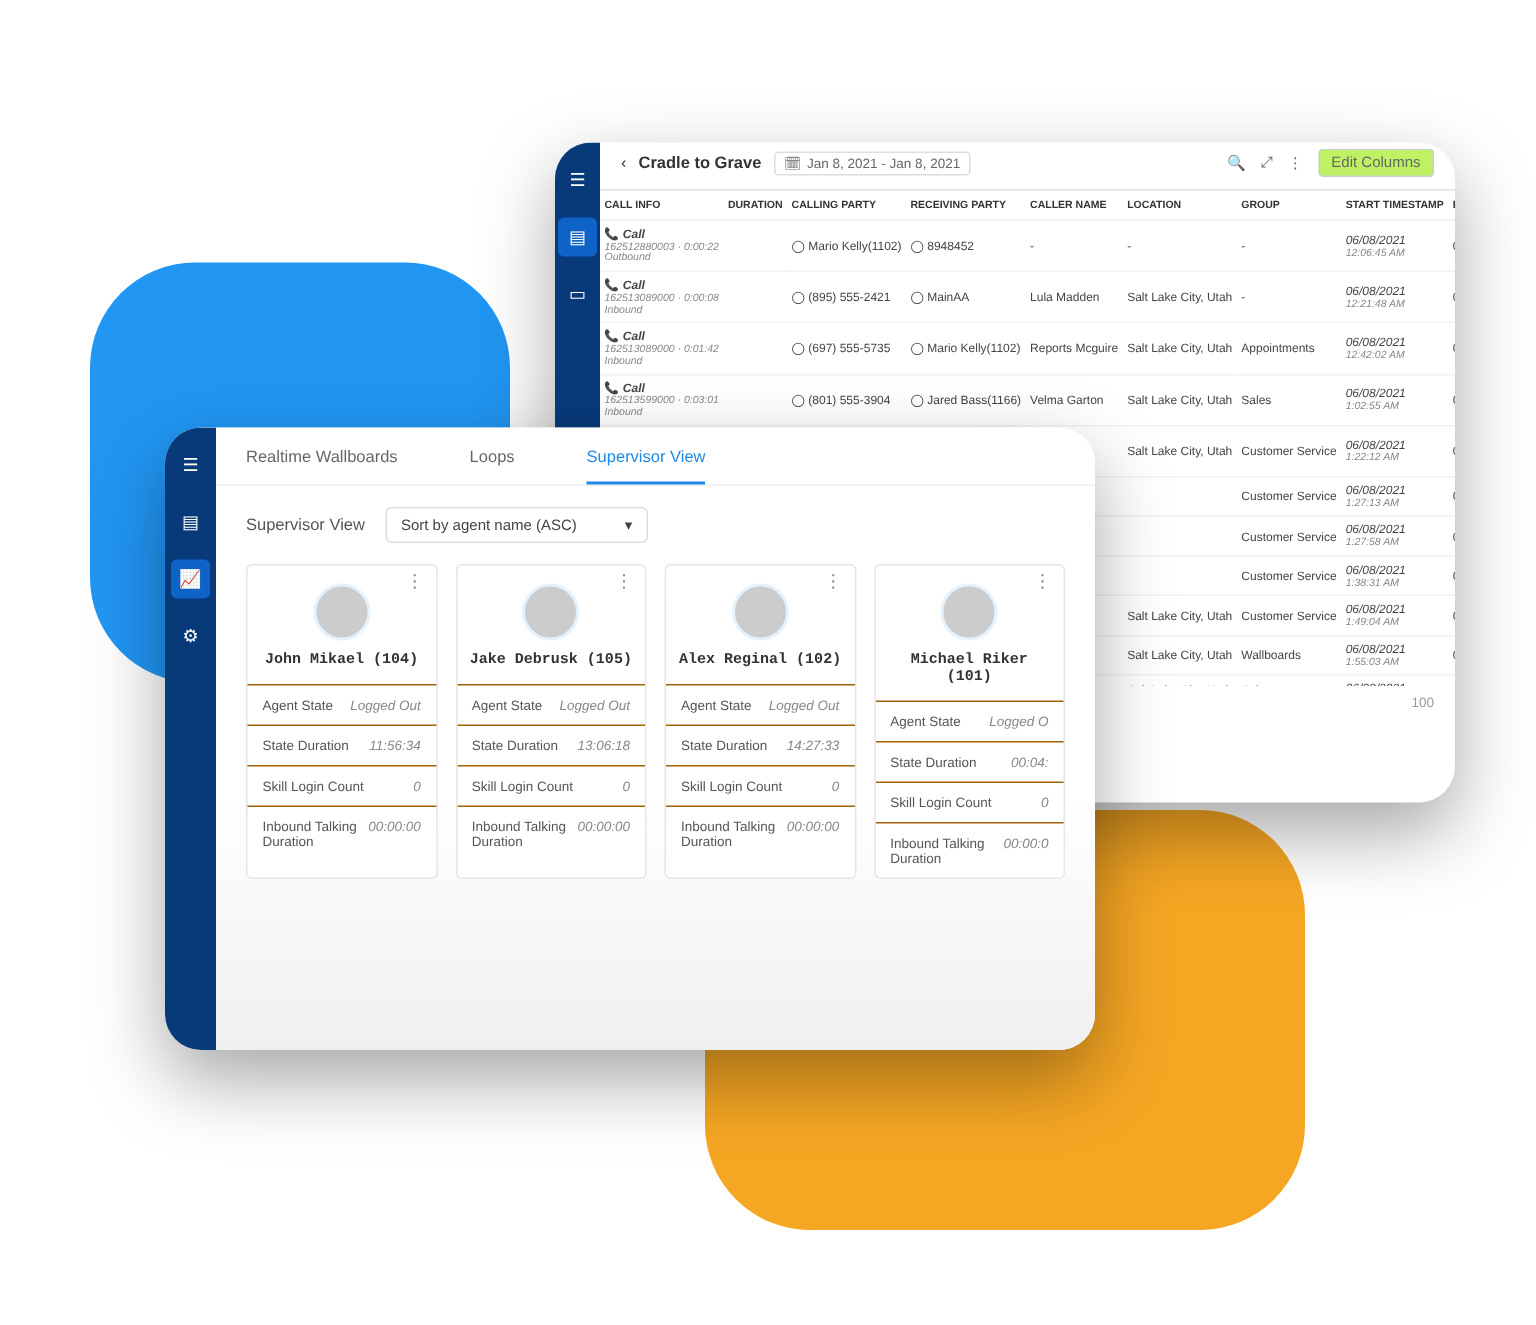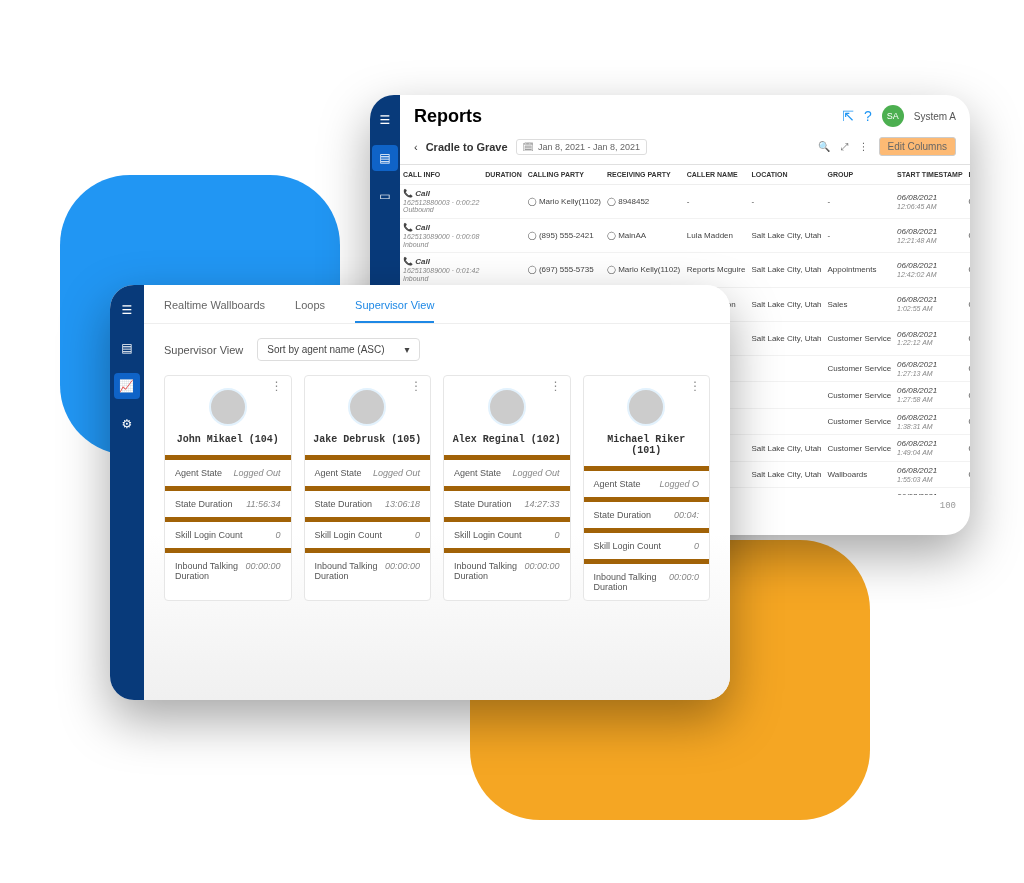--- a/index.html
+++ b/index.html
@@ -21,72 +21,63 @@
   #reports .sidebar{width:30px;}
   .rep-header{display:flex;align-items:center;justify-content:space-between;padding:10px 14px 6px 14px;}
   .rep-title{font-size:18px;font-weight:700;}
   .rep-hicons{display:flex;align-items:center;gap:10px;font-size:14px;color:#2196f3;}
   .avatar-badge{width:22px;height:22px;border-radius:50%;background:#4caf50;color:#fff;font-size:9px;display:flex;align-items:center;justify-content:center;}
 
   .rep-sub{display:flex;align-items:center;justify-content:space-between;padding:4px 14px 8px 14px;border-bottom:1px solid #e0e0e0;}
   .rep-crumb{display:flex;align-items:center;gap:8px;font-size:11px;color:#333;}
   .chip{border:1px solid #ddd;padding:2px 6px;border-radius:3px;font-size:9px;color:#666;display:flex;align-items:center;gap:4px;}
   .rep-tools{display:flex;align-items:center;gap:10px;font-size:10px;color:#666;}
-  .btn-ed{border:1px solid #ccc;padding:3px 8px;border-radius:3px;background:#fdba74;}
+  .btn-ed{border:1px solid #ccc;padding:3px 8px;border-radius:3px;background:#bef264;}
 
   .rtable{width:100%;border-collapse:collapse;font-size:8px;color:#444;}
   .rtable th{font-size:7px;font-weight:700;color:#333;text-transform:uppercase;padding:6px 3px;border-bottom:1px solid #eee;text-align:left;white-space:nowrap;}
   .rtable td{padding:4px 3px;border-bottom:1px solid #f2f2f2;white-space:nowrap;}
   .call-ico{color:#f5a623;}
   .rtable .twoline{line-height:1.1;font-style:italic;}
   .rtable .twoline span{display:block;color:#888;font-size:7px;}
   .pager{display:flex;justify-content:space-between;padding:6px 14px;font-size:9px;color:#2196f3;}
-  .pager .muted{color:#999;font-family:Liberation Mono, monospace;}
+  .pager .muted{color:#999;}
 
   
   #supervisor{left:110px;top:285px;width:620px;height:415px;}
   #supervisor .sidebar{width:34px;}
-  .sup-tabs{display:flex;gap:30px;padding:14px 20px 0 20px;font-size:11px;color:#666;border-bottom:1px solid #eee;}
+  .sup-tabs{display:flex;gap:48px;padding:14px 20px 0 20px;font-size:11px;color:#666;border-bottom:1px solid #eee;}
   .sup-tab{padding-bottom:10px;cursor:pointer;}
   .sup-tab.active{color:#1e88e5;border-bottom:2px solid #1e88e5;}
   .sup-filter{display:flex;align-items:center;gap:14px;padding:14px 20px;font-size:11px;color:#555;}
-  .select{border:1px solid #ddd;padding:5px 9px;border-radius:4px;font-size:10px;color:#444;display:flex;align-items:center;gap:20px;}
+  .select{border:1px solid #ddd;padding:5px 9px;border-radius:4px;font-size:10px;color:#444;display:flex;align-items:center;gap:32px;}
 
   .agent-row{display:flex;gap:12px;padding:0 20px;}
   .agent-card{flex:1;min-width:0;border:1px solid #e6e6e6;border-radius:4px;background:#fff;}
   .agent-top{position:relative;display:flex;flex-direction:column;align-items:center;padding:12px 6px 10px 6px;}
   .agent-top .dots{position:absolute;right:8px;top:8px;color:#888;font-size:12px;line-height:4px;}
   .agent-av{width:34px;height:34px;border-radius:50%;background:#ccc;border:2px solid #e3f2fd;}
   .agent-name{margin-top:8px;font-size:10px;font-weight:600;color:#333;text-align:center;font-family:Liberation Mono, monospace;}
-  .agent-stat{display:flex;justify-content:space-between;font-size:9px;color:#555;padding:8px 10px;border-top:5px solid #a16207;}
+  .agent-stat{display:flex;justify-content:space-between;font-size:9px;color:#555;padding:8px 10px;border-top:1px solid #a16207;}
   .agent-stat .v{color:#888;font-style:italic;}
 </style>
 </head>
 <body>
 
 <div class="stage">
   <div class="blob blob-blue"></div>
   <div class="blob blob-orange"></div>
 
   <div id="reports" class="panel">
     <div class="sidebar">
       <div class="side-ico">☰</div>
       <div class="side-ico active">▤</div>
       <div class="side-ico">▭</div>
     </div>
     <div class="panel-body">
-      <div class="rep-header">
-        <div class="rep-title">Reports</div>
-        <div class="rep-hicons">
-          <span>⇱</span>
-          <span>?</span>
-          <div class="avatar-badge">SA</div>
-          <span style="font-size:10px;color:#555">System A</span>
-        </div>
-      </div>
       <div class="rep-sub">
         <div class="rep-crumb">
           <span>‹</span>
           <b>Cradle to Grave</b>
           <span class="chip">
             <span>🗓</span>
             <span>Jan 8, 2021 - Jan 8, 2021</span>
           </span>
         </div>
         <div class="rep-tools">

